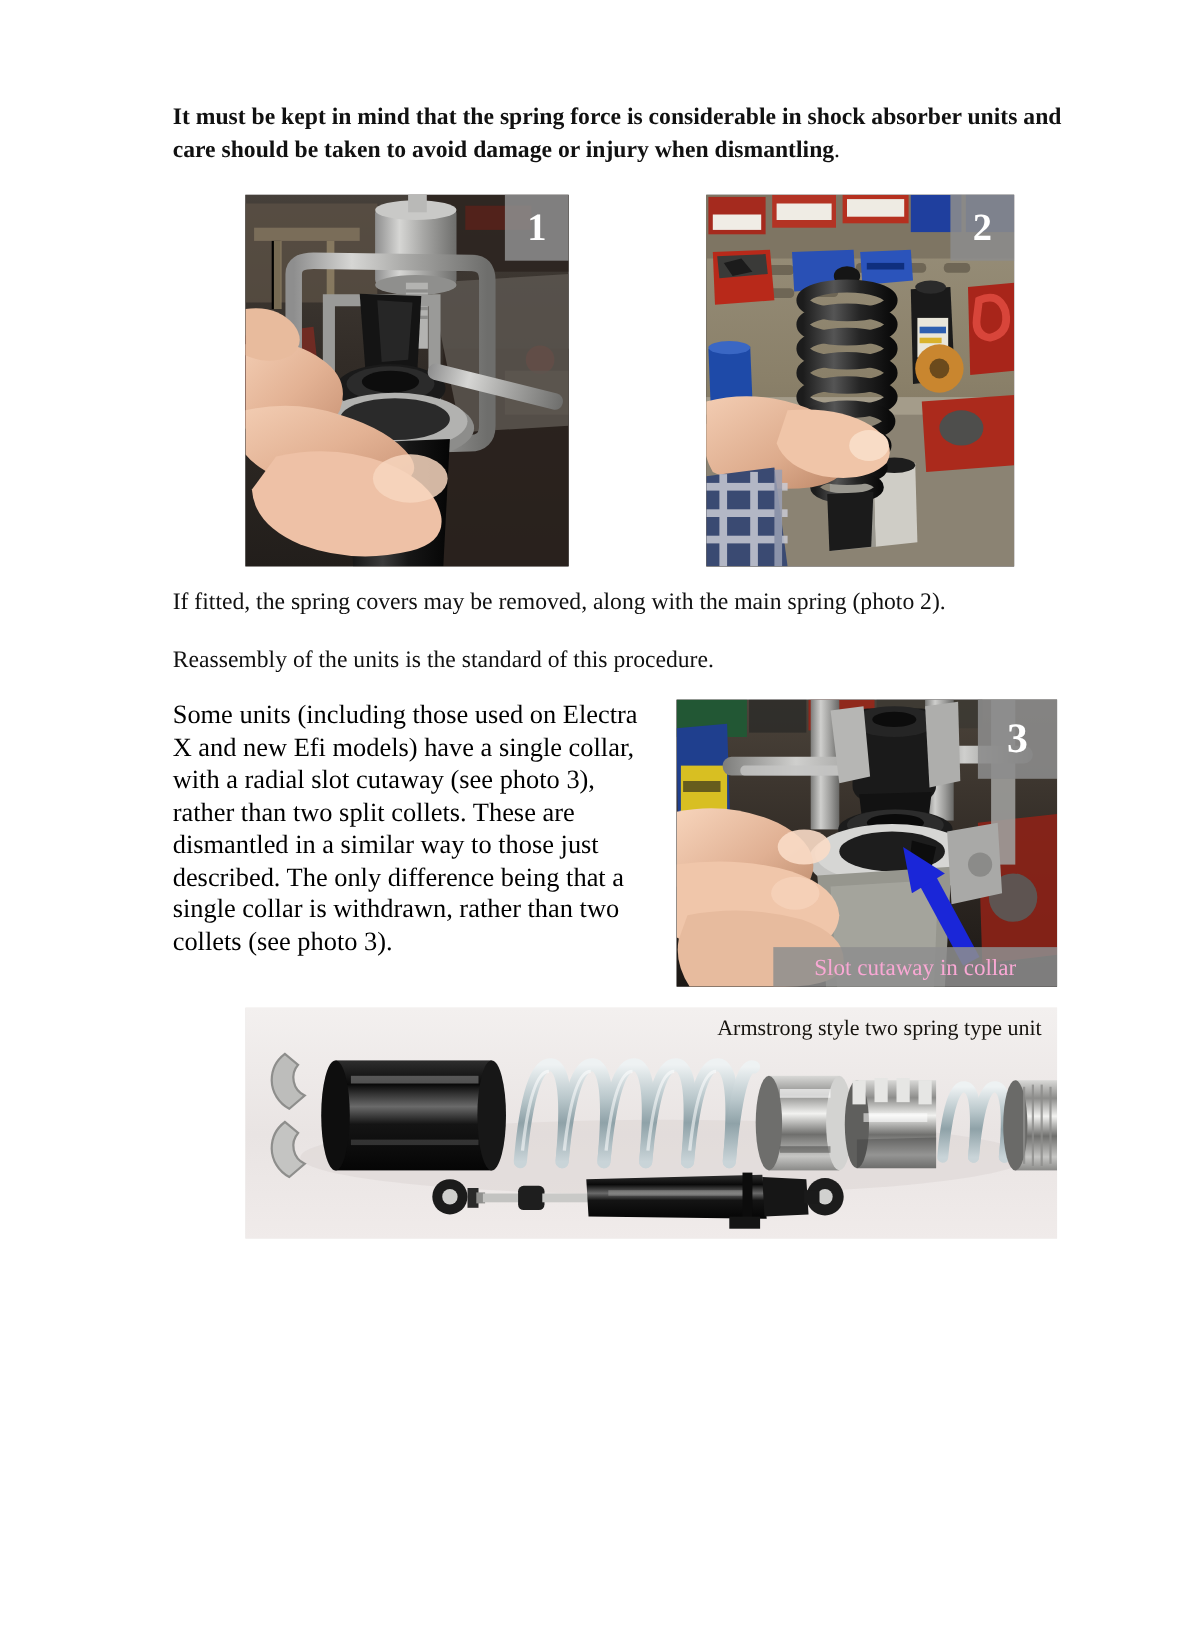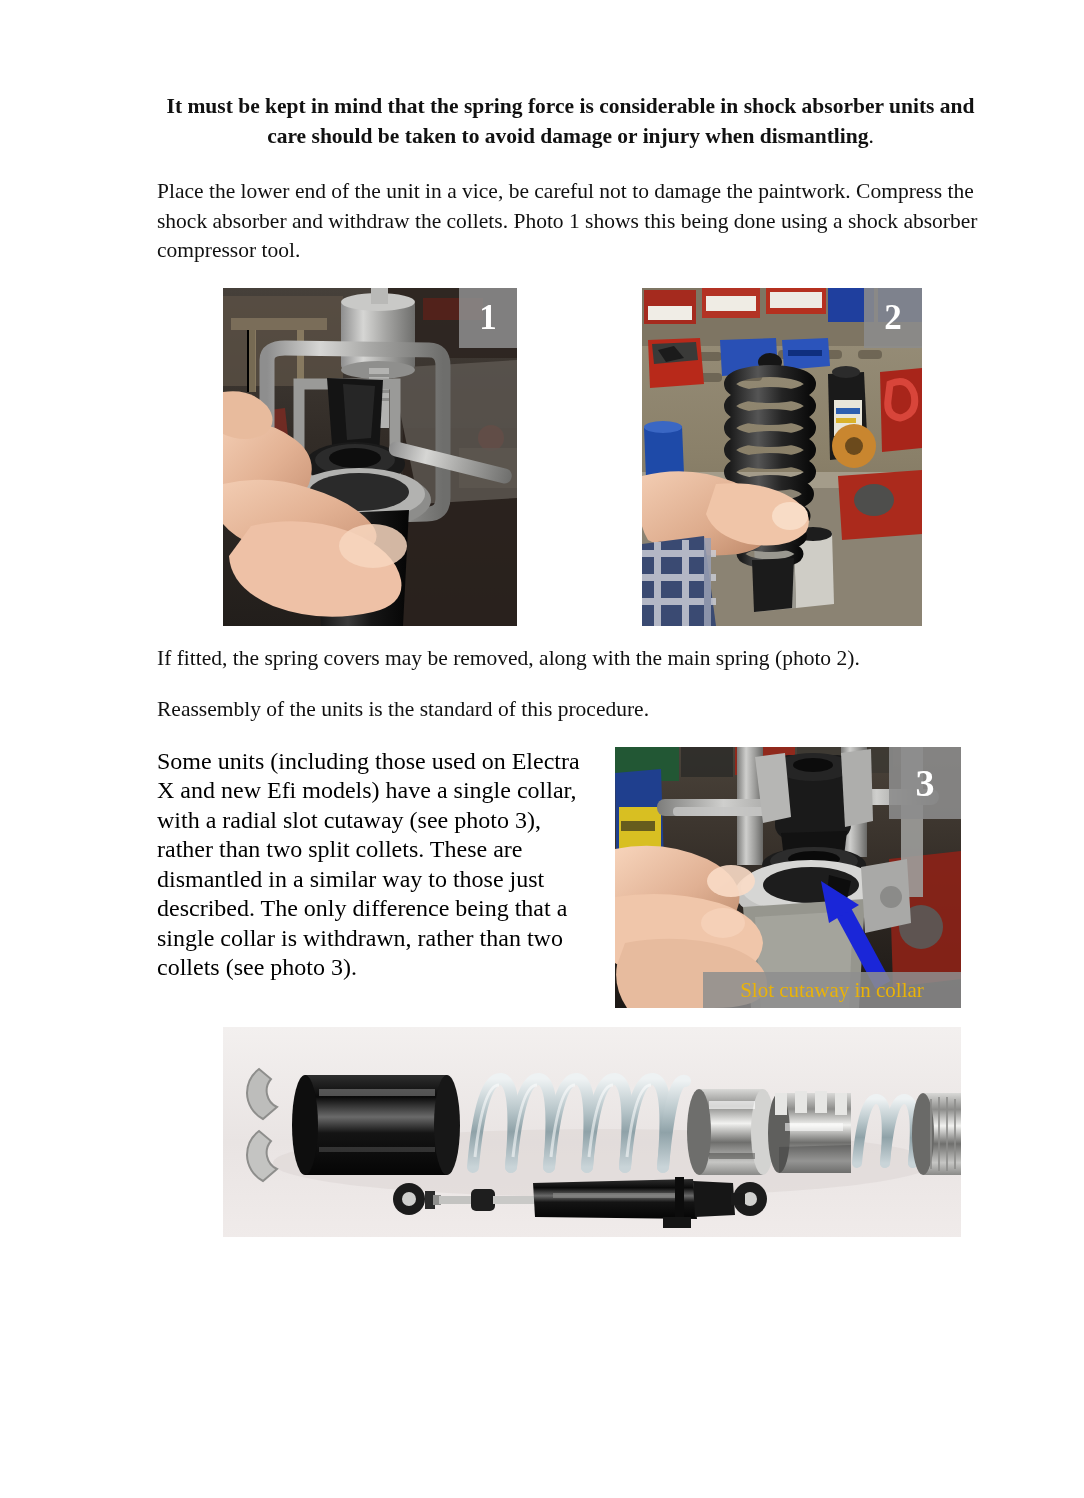--- a/index.html
+++ b/index.html
@@ -33,21 +33,20 @@
   p.para {
     margin: 0 0 22px 0;
     font-size: 21.5px;
     line-height: 29.5px;
     text-align: left;
     color: #111;
   }
   p.lead {
     font-weight: bold;
     margin-bottom: 26px;
-    text-align: center;
   }
   p.lead .tail { font-weight: normal; }
 
   
   .photo-row {
     position: relative;
     height: 342px;
     margin-top: 16px;
     margin-bottom: 14px;
   }
@@ -94,21 +93,21 @@
     overflow: hidden;
     background: #2e2b28;
   }
   .caption-band {
     position: absolute;
     left: 88px;
     right: 0;
     bottom: 0;
     height: 36px;
     background: rgba(142,142,142,0.86);
-    color: #eab308;
+    color: #f9a8d4;
     font-size: 21px;
     line-height: 36px;
     text-align: center;
     white-space: nowrap;
   }
 
   
   .photo-bottom-wrap {
     position: relative;
     margin-top: 12px;
@@ -135,21 +134,20 @@
   svg { display: block; }
 </style>
 </head>
 <body>
 
 <div class="page">
   <div class="content">
 
     <p class="para lead"><span>It must be kept in mind that the spring force is considerable in shock absorber units and care should be taken to avoid damage or injury when dismantling</span><span class="tail">.</span></p>
 
-    <p class="para">Place the lower end of the unit in a vice, be careful not to damage the paintwork. Compress the shock absorber and withdraw the collets. Photo 1 shows this being done using a shock absorber compressor tool.</p>
 
     <div class="photo-row">
 
       <div class="photo" id="photo1">
         <svg width="294" height="338" viewBox="0 0 294 338">
           <defs>
             <linearGradient id="p1bg" x1="0" y1="0" x2="0" y2="1">
               <stop offset="0" stop-color="#46403a"></stop>
               <stop offset="0.45" stop-color="#322c27"></stop>
               <stop offset="1" stop-color="#221e1b"></stop>
@@ -530,17 +528,18 @@
           <rect x="270" y="169" width="44" height="8" fill="#c9c9c7"></rect>
           <path d="M310 156 L470 152 L474 192 L312 190 Z" fill="url(#blk4)"></path>
           <path d="M470 154 L510 156 L512 188 L472 190 Z" fill="#161616"></path>
           <rect x="330" y="166" width="130" height="5" fill="#9c9c9a" opacity="0.5"></rect>
           <rect x="452" y="150" width="9" height="46" fill="#0c0c0c"></rect>
           <rect x="440" y="190" width="28" height="11" fill="#151515"></rect>
           <circle cx="527" cy="172" r="17" fill="#1c1c1c"></circle>
           <circle cx="527" cy="172" r="7" fill="#d1d1cf"></circle>
           <rect x="508" y="166" width="14" height="12" fill="#1a1a1a"></rect>
         </svg>
+        <div class="caption-dark">Armstrong style two spring type unit</div>
       </div>
     </div>
 
   </div>
 </div>
 
 </body></html>

